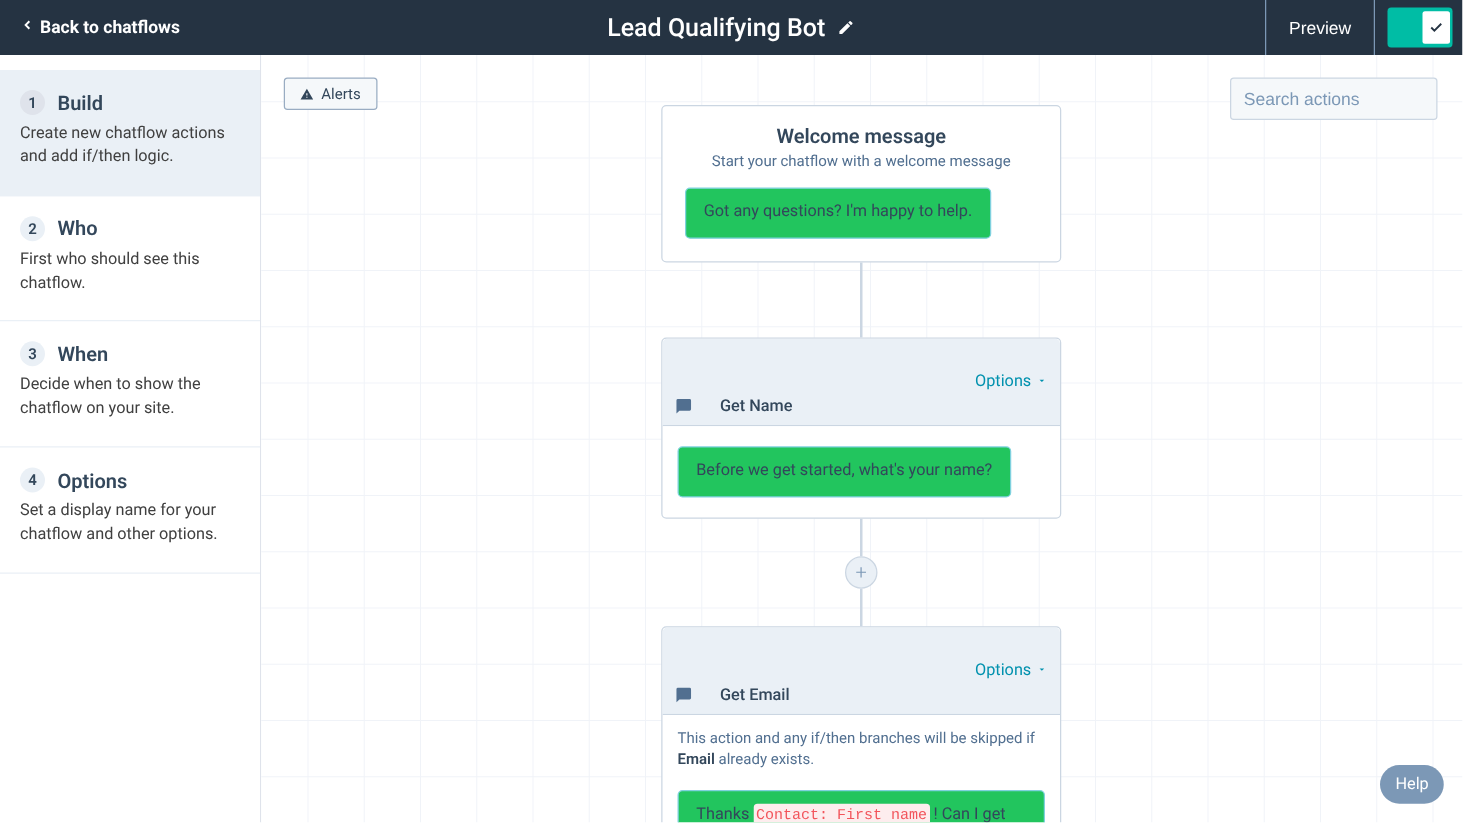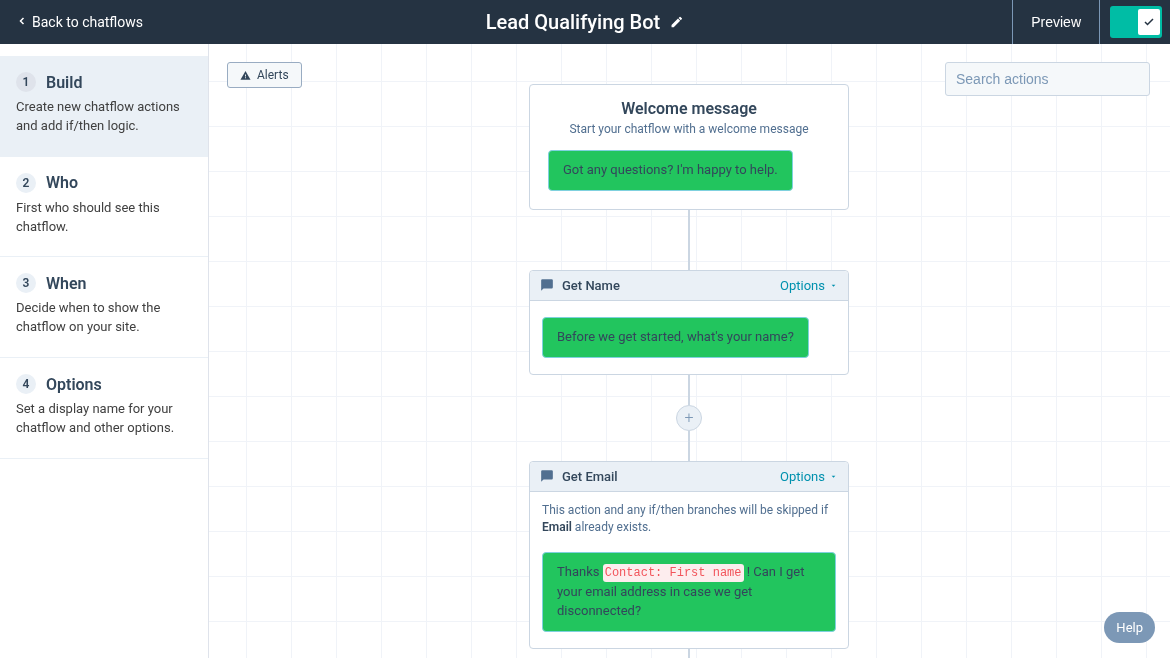--- a/index.html
+++ b/index.html
@@ -20,20 +20,21 @@
     align-items: center;
     justify-content: space-between;
     padding: 0 8px 0 16px;
   }
   .back-link {
     display: flex;
     align-items: center;
     gap: 4px;
     font-size: 14px;
     cursor: pointer;
+    font-weight: bold;
   }
   .back-link svg { width: 12px; height: 12px; }
   .title-wrap {
     display: flex;
     align-items: center;
     gap: 10px;
     position: absolute;
     left: 50%;
     transform: translateX(-50%);
   }
@@ -143,21 +144,21 @@
     align-items:center;
     gap:6px;
     cursor:pointer;
     color:#33475b;
   }
   .alerts svg{width:11px;height:11px;display:block;}
   .search-wrap {
     position: absolute;
     top: 18px;
     right: 20px;
-    width: 205px;
+    width: 166px;
     height: 34px;
     border: 1px solid #cbd6e2;
     border-radius: 3px;
     display:flex;
     align-items:center;
     padding:0 10px;
     gap:8px;
     background:#f5f8fa;
   }
   .search-wrap input{
@@ -205,21 +206,21 @@
   .action-card .card-head{
     background:#eaf0f6;
     border-bottom:1px solid #cbd6e2;
     border-radius:4px 4px 0 0;
     padding:7px 10px;
     display:flex;
     align-items:center;
     justify-content:space-between;
     cursor:pointer;
   }
-  .card-head-left{display:flex;align-items:center;gap:8px;}
+  .card-head-left{display:flex;align-items:center;gap:22px;margin-top:40px;}
   .card-head-title{font-size:13px;font-weight:500;}
   .chat-icon svg{width:14px;height:14px;display:block;color:#516f90;}
   .options-link{font-size:13px;color:#0091ae;display:flex;align-items:center;gap:4px;cursor:pointer;}
   .options-link svg{width:9px;height:9px;}
   .action-card .card-body{padding:16px 12px;}
   .note{font-size:12px;color:#516f90;line-height:1.45;padding:10px 12px 0 12px;}
   .note b{color:#33475b;font-weight:600;}
 
   .connector{
     width:2px;

